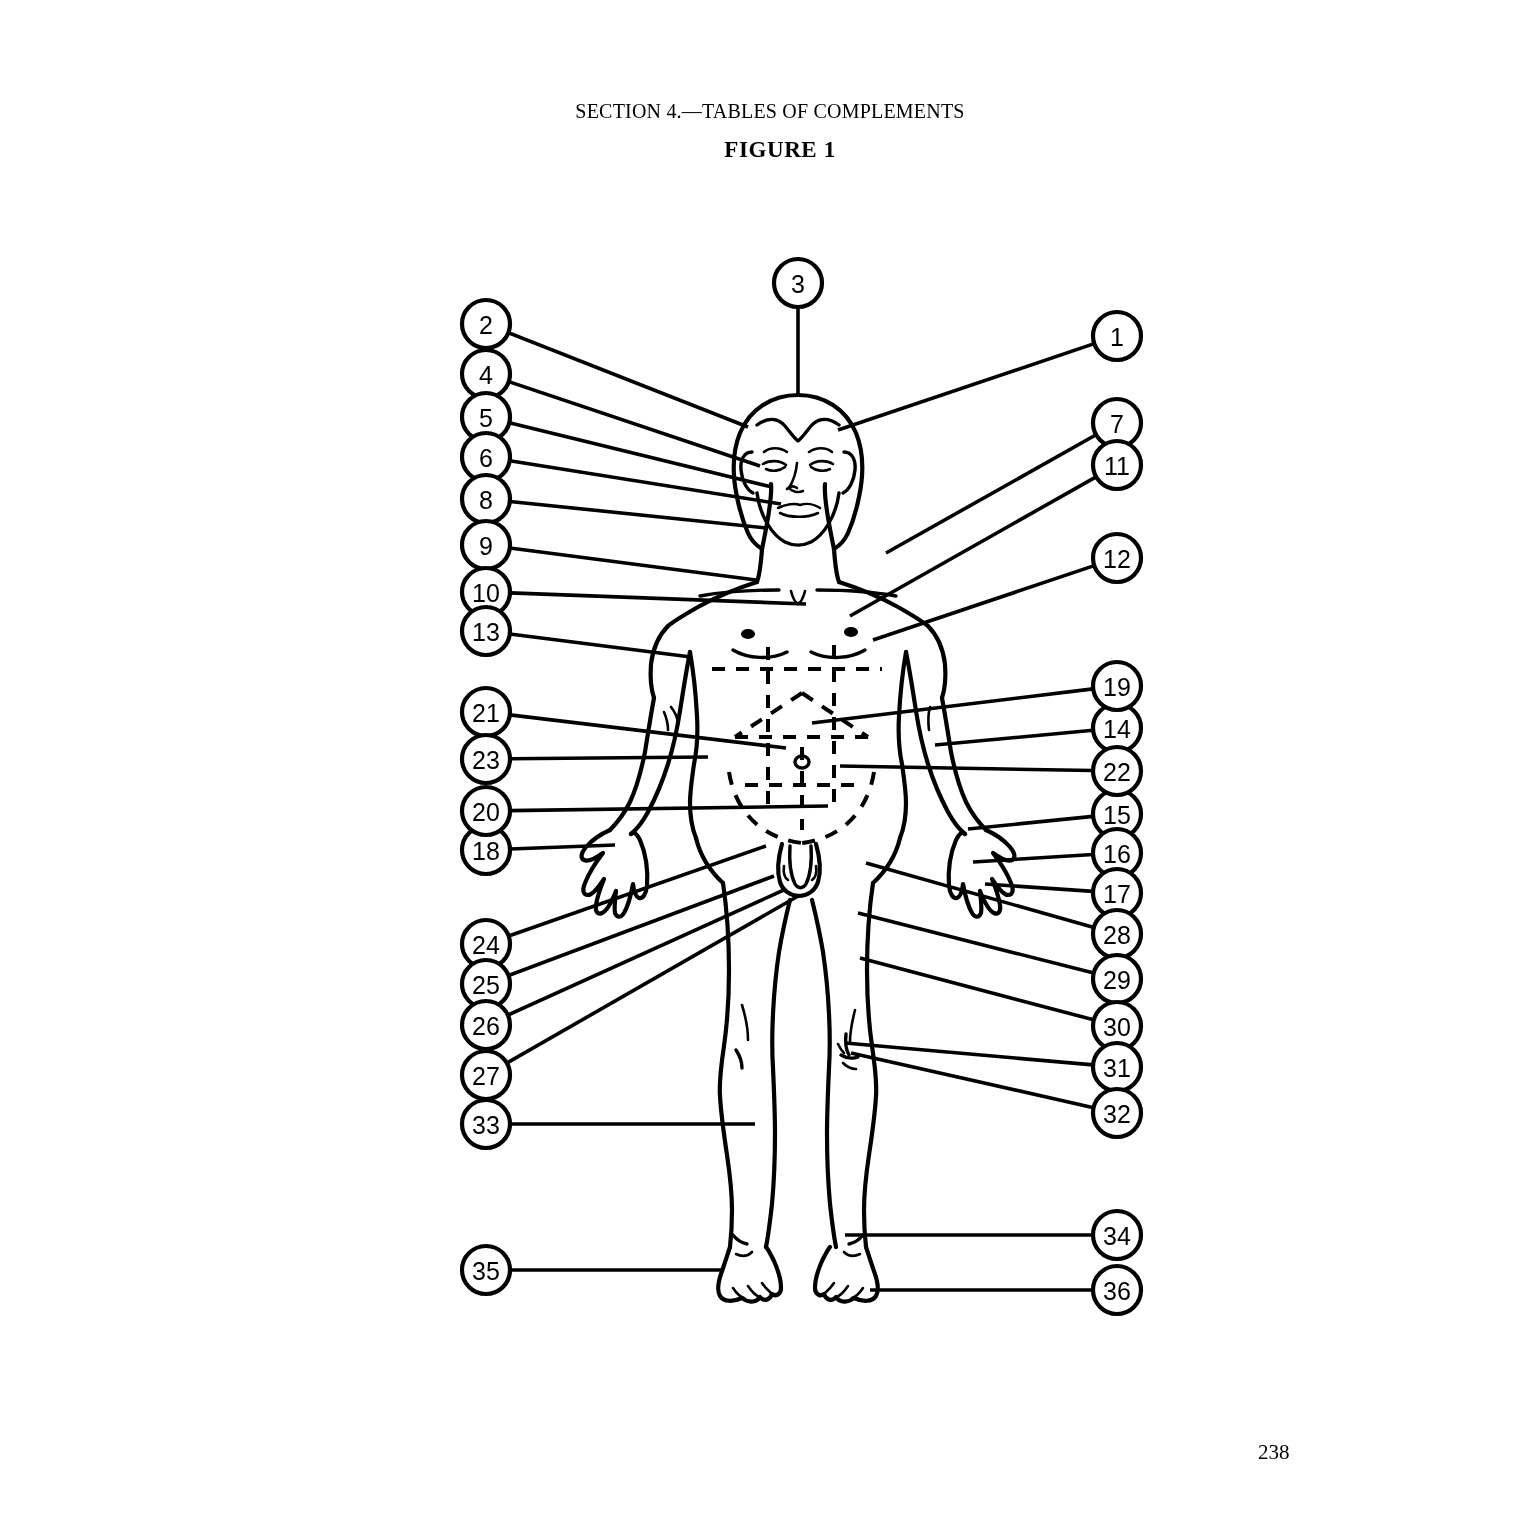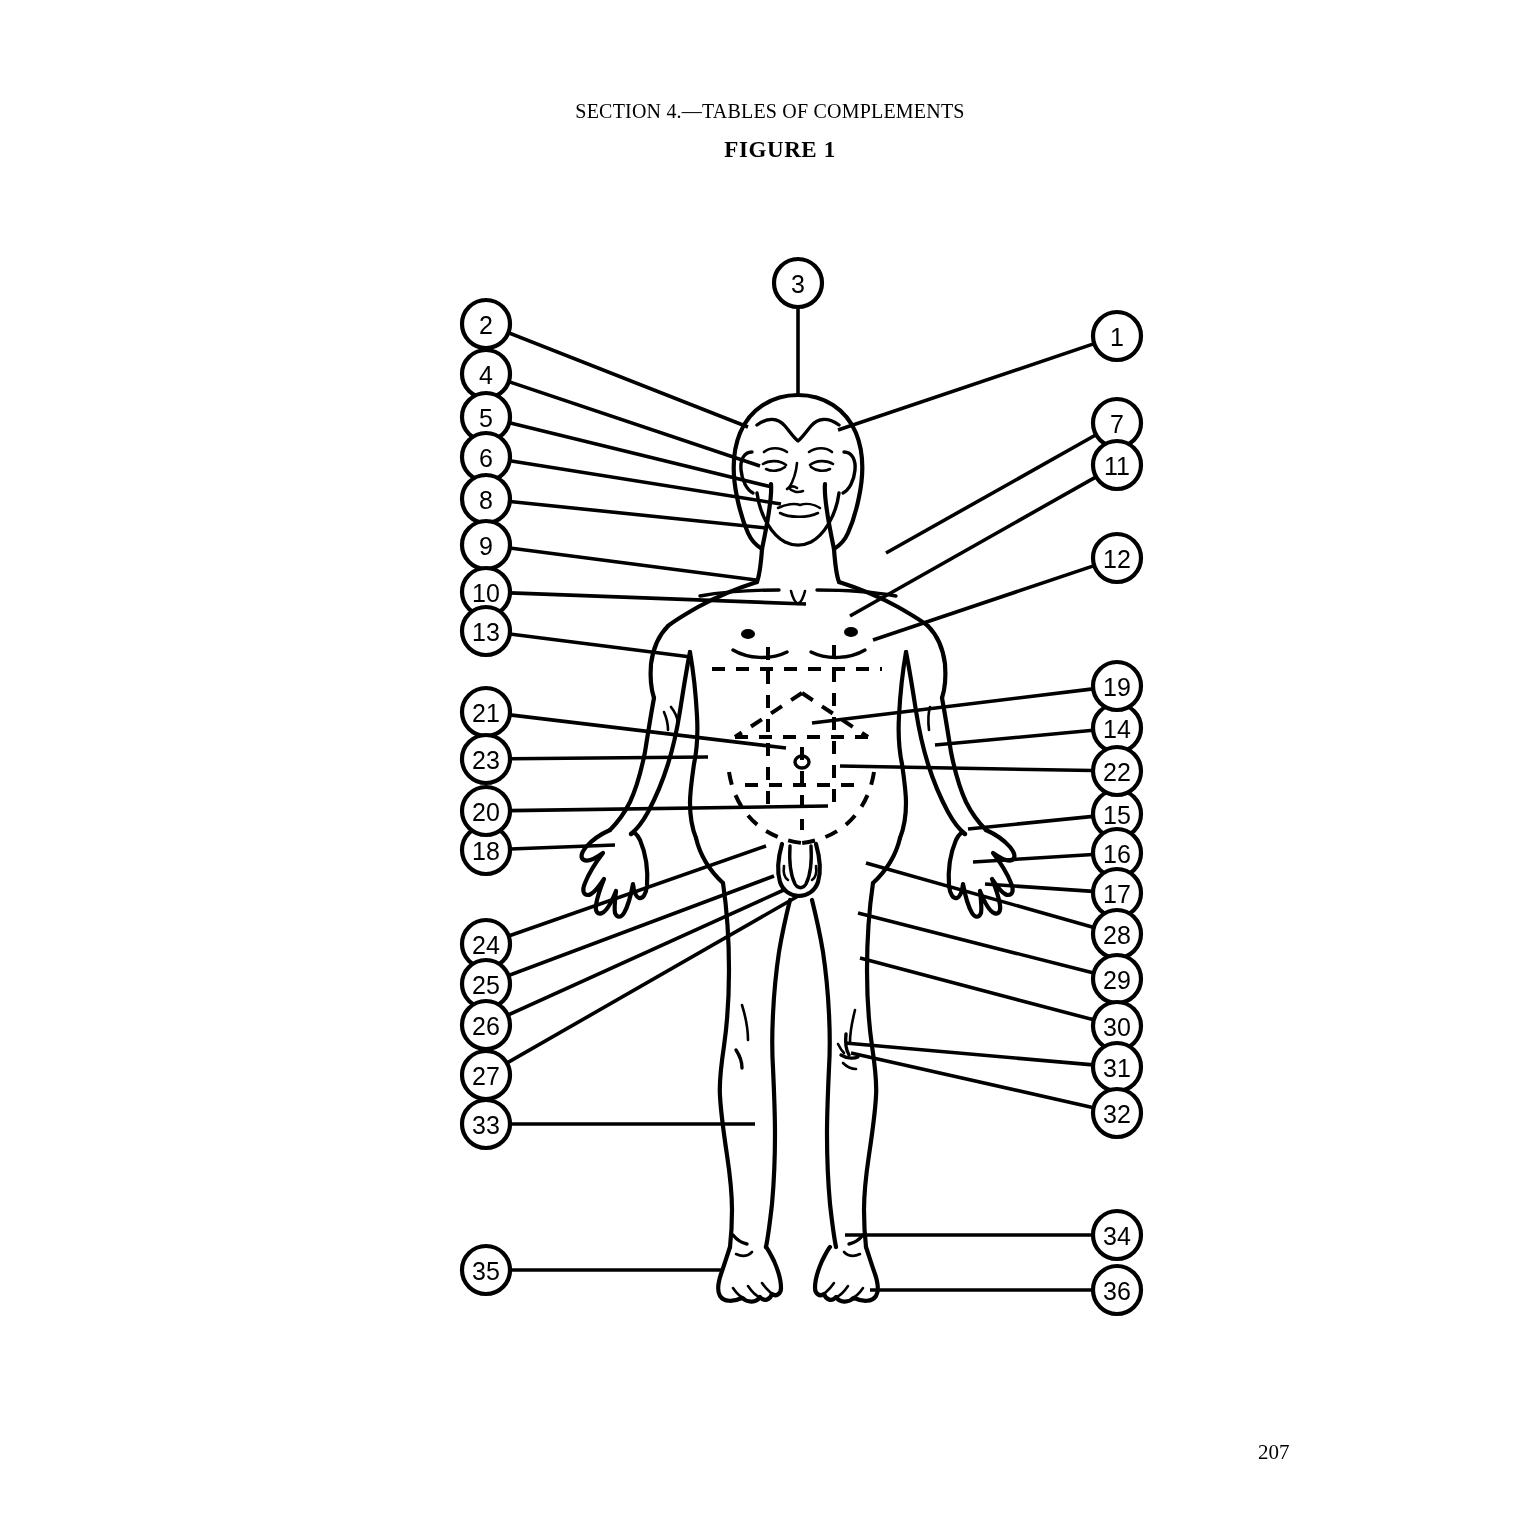--- a/index.html
+++ b/index.html
@@ -570,15 +570,15 @@
           <text x="486" y="1271" class="callout-text">35</text>
         </g>
         <g>
           <circle cx="1117" cy="1290" r="24" class="callout-circle"></circle>
           <text x="1117" y="1291" class="callout-text">36</text>
         </g>
       </g>
 
   </svg>
 
-  <div class="page-number">207</div>
+  <div class="page-number">238</div>
 
 </div>
 
 </body></html>

